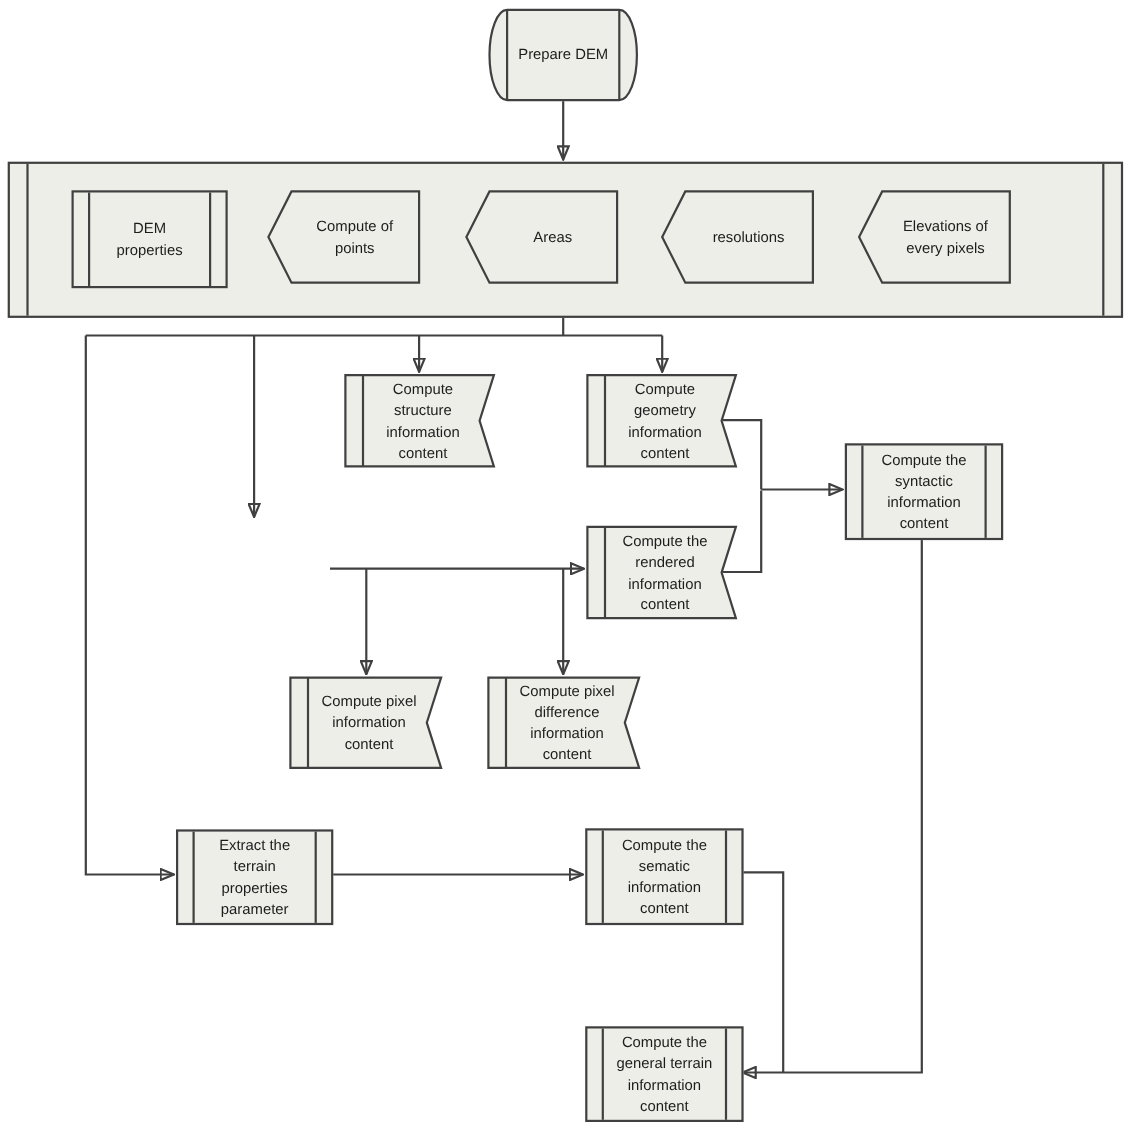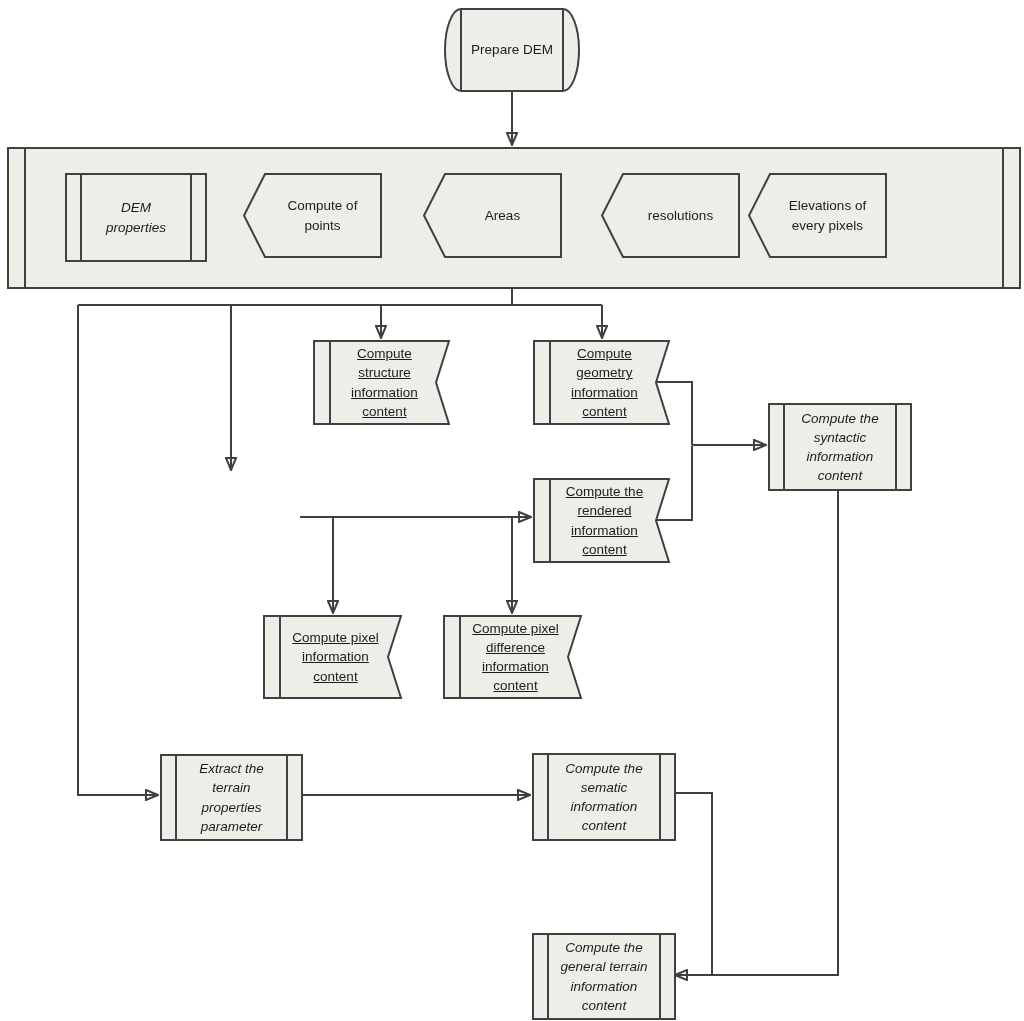--- a/index.html
+++ b/index.html
@@ -24,29 +24,29 @@
     position:absolute;z-index:2;
     display:flex;align-items:center;justify-content:center;
     text-align:center;font-size:13.5px;line-height:1.42;
   }
   .frame{z-index:1;}
   .shape{position:absolute;inset:0;width:100%;height:100%;overflow:visible;}
   .shape polygon,.shape path{fill:var(--fill);stroke:var(--stroke);stroke-width:2;}
   .shape line{stroke:var(--stroke);stroke-width:2;}
   .lbl{position:relative;white-space:pre-line;z-index:3;}
   
-  .predef{background:var(--fill);border:2px solid var(--stroke);font-style:italic;}
+  .predef{background:var(--fill);border:2px solid var(--stroke);}
   .predef::before,.predef::after{
     content:"";position:absolute;top:0;bottom:0;width:2px;background:var(--stroke);
   }
   .predef::before{left:13px;}
   .predef::after{right:13px;}
   .bigframe::before{left:15px;}
   .bigframe::after{right:15px;}
-  .pad-banner{padding:0 14px 0 20px;text-decoration:underline;}
+  .pad-banner{padding:0 14px 0 20px;}
   .pad-pent{padding-left:20px;}
 </style>
 </head>
 <body>
 
 <div class="canvas">
 
   <svg class="wires">
     <defs>
       <marker id="ah" viewBox="0 0 14 12" refX="13" refY="6" markerWidth="14" markerHeight="12" orient="auto" markerUnits="userSpaceOnUse">
@@ -102,21 +102,21 @@
     <span class="lbl pad-pent">Areas</span>
   </div>
 
   <div class="node" style="left:601px;top:173px;width:139px;height:85px">
     <svg class="shape" viewBox="0 0 139 85" preserveAspectRatio="none">
       <polygon points="22,1 138,1 138,84 22,84 1,42.5"></polygon>
     </svg>
     <span class="lbl pad-pent">resolutions</span>
   </div>
 
-  <div class="node" style="left:748px;top:173px;width:139px;height:85px">
+  <div class="node" style="left:780px;top:173px;width:139px;height:85px">
     <svg class="shape" viewBox="0 0 139 85" preserveAspectRatio="none">
       <polygon points="22,1 138,1 138,84 22,84 1,42.5"></polygon>
     </svg>
     <span class="lbl pad-pent">Elevations of
 every pixels</span>
   </div>
 
   <div class="node" style="left:313px;top:340px;width:137px;height:85px">
     <svg class="shape" viewBox="0 0 137 85" preserveAspectRatio="none">
       <polygon points="1,1 136,1 123,42.5 136,84 1,84"></polygon>

